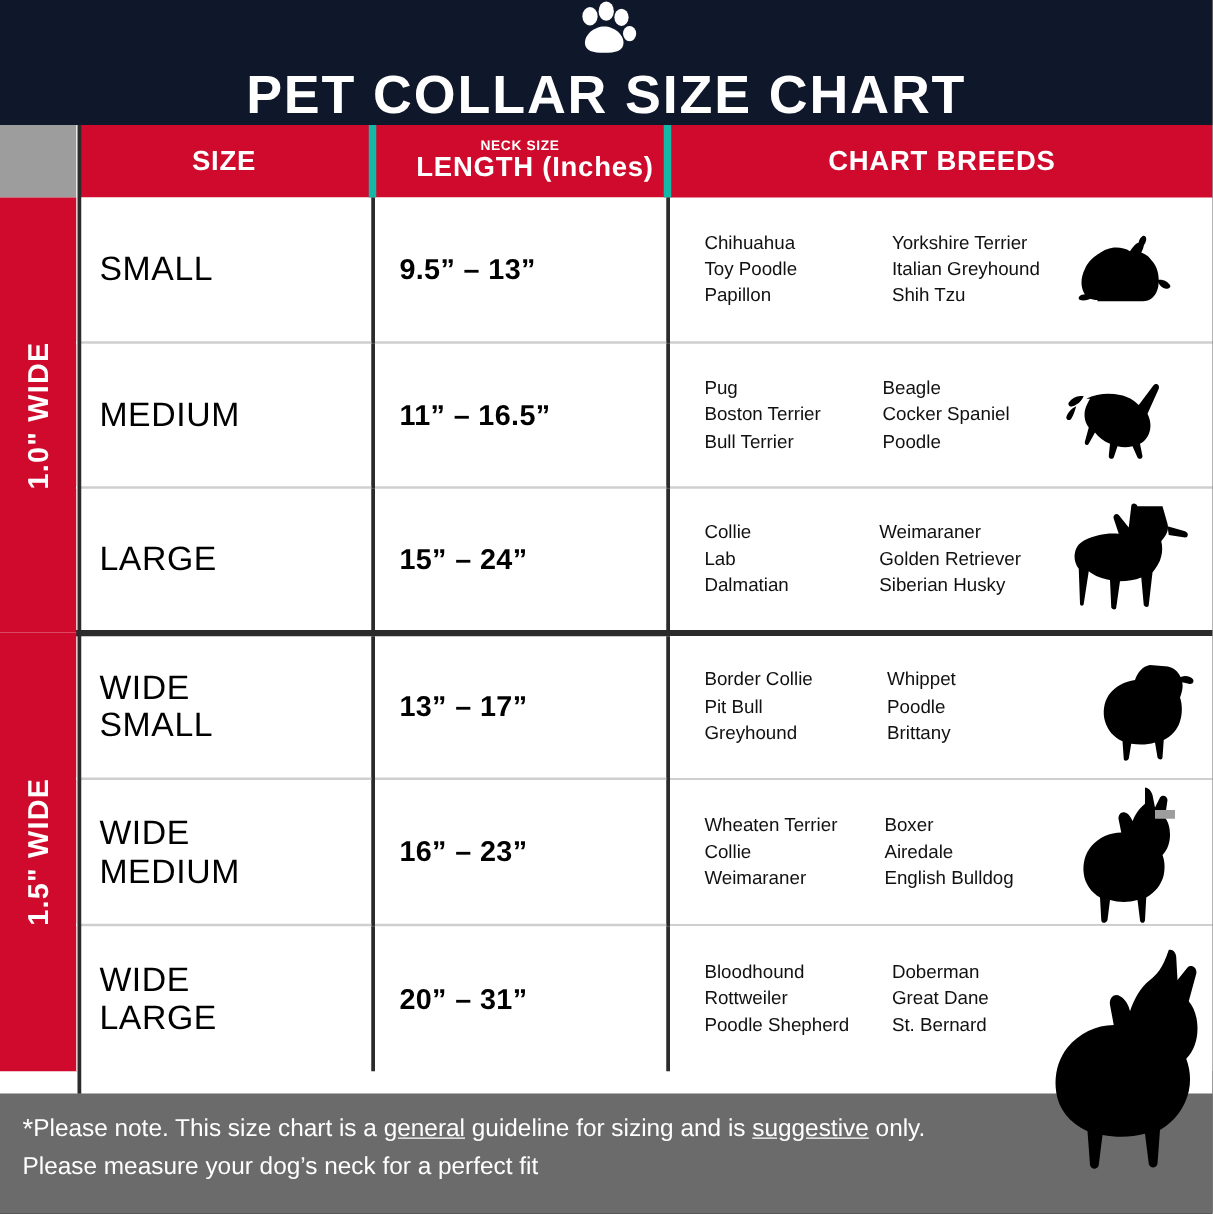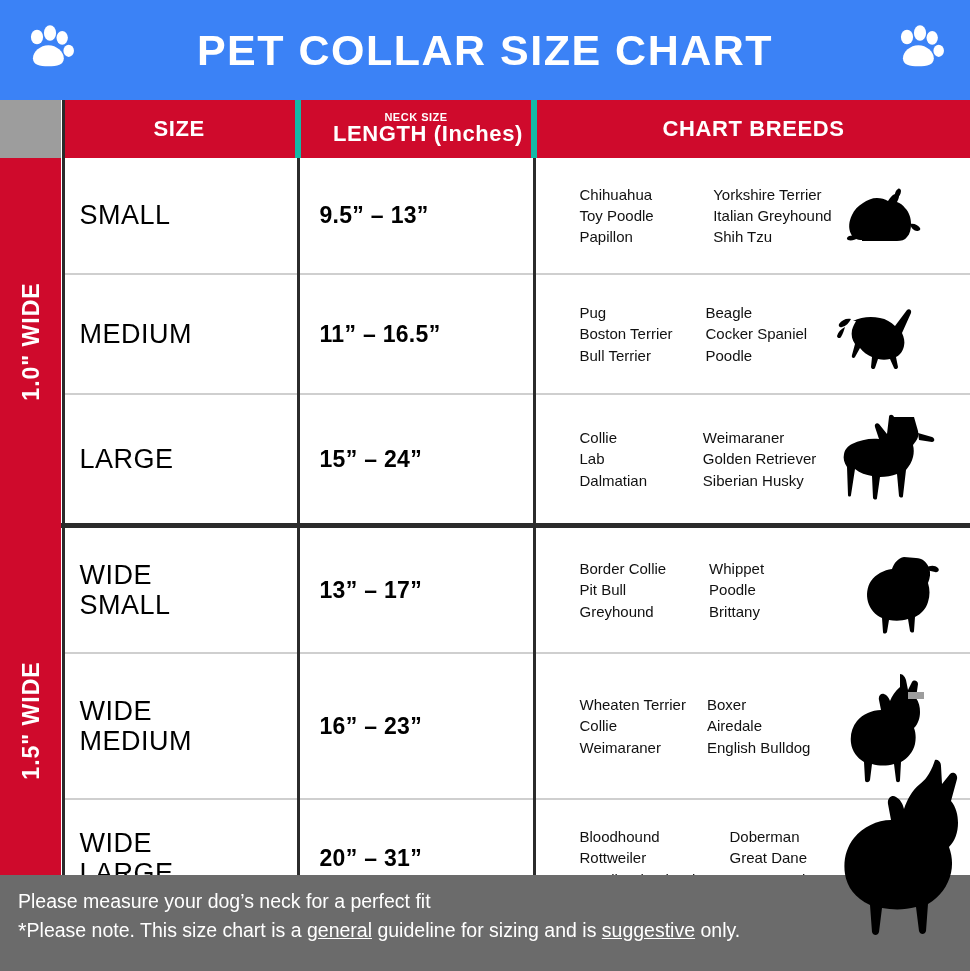--- a/index.html
+++ b/index.html
@@ -8,25 +8,26 @@
     font-family: "Liberation Sans", sans-serif;
     background:#2b2b2b;
     color:#000;
     overflow:hidden;
   }
   .page { position:relative; width:970px; height:971px; background:#2b2b2b; }
 
   
   .header {
     height:100px;
-    background:#3b82f6;
+    background:#0f172a;
     display:flex;
     align-items:center;
     justify-content:space-between;
     padding:0 24px;
+    flex-direction:column;
   }
   .header-title {
     flex:1;
     text-align:center;
     color:#fff;
     font-size:43px;
     font-weight:bold;
     letter-spacing:1.5px;
   }
   .paw {
@@ -92,21 +93,21 @@
     line-height:1.12;
     letter-spacing:.5px;
   }
   td.length-cell {
     font-size:23px;
     padding-left:20px;
     font-weight:bold;
     letter-spacing:.3px;
   }
   td.breeds-cell {
-    padding:16px;
+    padding:0;
     position:relative;
     border-right:none;
   }
   .breeds-inner {
     display:flex;
     align-items:center;
     height:100%;
     padding-left:28px;
     padding-right:6px;
     gap:0;
@@ -434,19 +435,19 @@
 
   <div class="overlap-dog">
     <svg width="180" height="185" viewBox="0 0 180 185">
       <g fill="#000">
         <path d="M140 2c3-1 6 2 6 6l1 18 8-10c3-3 8 0 7 5l-6 22c5 6 7 14 7 22 0 9-3 18-9 24 3 8 4 17 2 26-3 13-11 24-23 31l-2 27c-1 4-6 4-7 0l-3-24c-11 3-23 3-34 1l-3 24c-1 4-6 4-7 0l-2-27C60 140 52 129 50 116c-2-13 1-26 9-36 9-11 23-18 37-18l-3-16c-1-6 4-10 8-7 4 2 7 7 8 12 3-9 8-19 16-25 5-4 10-9 15-24z"></path>
       </g>
     </svg>
   </div>
 
   <div class="footnote">
-    <div>Please measure your dog’s neck for a perfect fit</div>
     <div>
       <span class="star">*</span><span>Please note. This size chart is a </span><u>general</u><span> guideline for sizing and is </span><u>suggestive</u><span> only.</span>
     </div>
+    <div>Please measure your dog’s neck for a perfect fit</div>
   </div>
 
 </div>
 
 </body></html>

